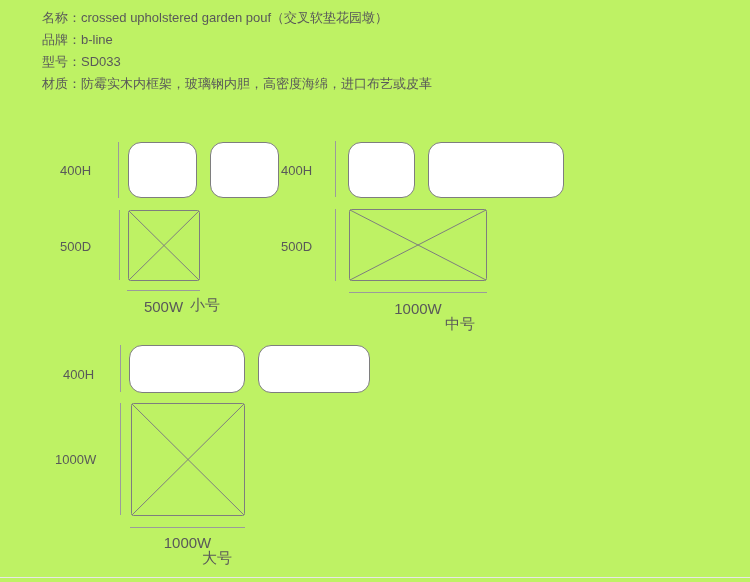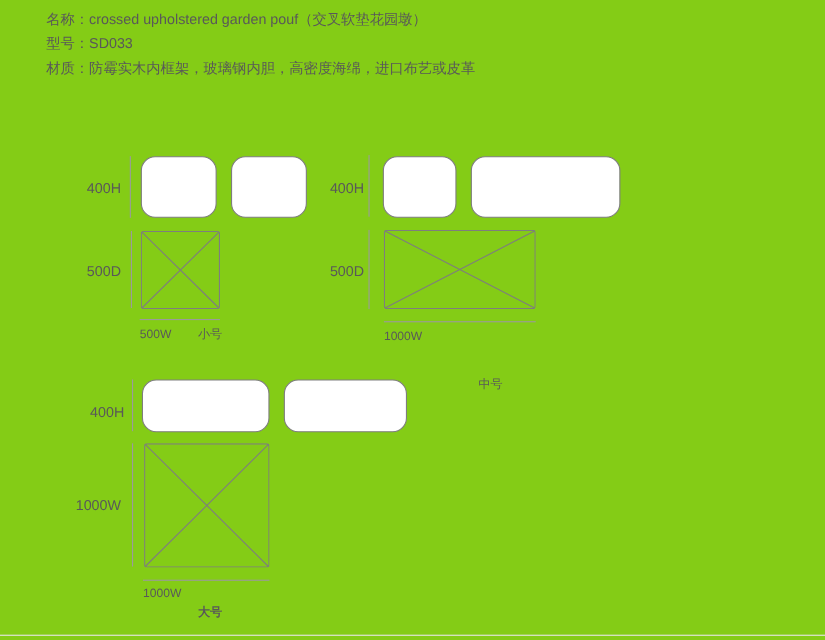--- a/index.html
+++ b/index.html
@@ -5,44 +5,43 @@
   * { margin: 0; padding: 0; box-sizing: border-box; }
   html, body { background: #ffffff; }
   body {
     font-family: "Liberation Sans", "DejaVu Sans", sans-serif;
     color: #595959;
   }
   #canvas {
     position: relative;
     width: 750px;
     height: 582px;
-    background: #84cc16;
+    background: #bef264;
     overflow: hidden;
   }
   .info-block {
     position: absolute;
     left: 42px;
     top: 7px;
     font-size: 13px;
     line-height: 22px;
     color: #595959;
     white-space: nowrap;
   }
   .dim-label {
     position: absolute;
     font-size: 13px;
     color: #595959;
-    text-align: right;
     white-space: nowrap;
   }
   .center-label {
     position: absolute;
-    font-size: 11px;
+    font-size: 15px;
     color: #595959;
-    text-align: left;
+    text-align: center;
     white-space: nowrap;
   }
   .vline {
     position: absolute;
     width: 1px;
     background: #9b9b9b;
   }
   .hline {
     position: absolute;
     height: 1px;
@@ -66,20 +65,21 @@
     background: #e7e7e7;
   }
 </style>
 </head>
 <body>
 
 <div id="canvas">
 
   <div class="info-block">
     <div>名称：crossed upholstered garden pouf（交叉软垫花园墩）</div>
+    <div>品牌：b-line</div>
     <div>型号：SD033</div>
     <div>材质：防霉实木内框架，玻璃钢内胆，高密度海绵，进口布艺或皮革</div>
   </div>
 
   <div class="dim-label" style="left:60px; top:163px; width:50px;">400H</div>
   <div class="vline" style="left:118px; top:142px; height:56px;"></div>
   <div class="pouf-front" style="left:128px; top:142px; width:69px; height:56px;"></div>
   <div class="pouf-front" style="left:210px; top:142px; width:69px; height:56px;"></div>
 
   <div class="dim-label" style="left:60px; top:239px; width:50px;">500D</div>
@@ -104,35 +104,35 @@
   <div class="vline" style="left:335px; top:209px; height:72px;"></div>
   <div class="xbox" style="left:349px; top:209px;">
     <svg width="138" height="72" viewBox="0 0 138 72">
       <rect x="0.5" y="0.5" width="137" height="71" rx="2" fill="none" stroke="#7e7e7e" stroke-width="1"></rect>
       <line x1="1" y1="1" x2="137" y2="71" stroke="#7e7e7e" stroke-width="1"></line>
       <line x1="137" y1="1" x2="1" y2="71" stroke="#7e7e7e" stroke-width="1"></line>
     </svg>
   </div>
   <div class="hline" style="left:349px; top:292px; width:138px;"></div>
   <div class="center-label" style="left:349px; top:300px; width:138px;">1000W</div>
-  <div class="center-label" style="left:435px; top:315px; width:50px;margin-top:27px;">中号</div>
+  <div class="center-label" style="left:435px; top:315px; width:50px;">中号</div>
 
   <div class="dim-label" style="left:63px; top:367px; width:50px;">400H</div>
   <div class="vline" style="left:120px; top:345px; height:47px;"></div>
   <div class="pouf-front" style="left:129px; top:345px; width:116px; height:48px;"></div>
   <div class="pouf-front" style="left:258px; top:345px; width:112px; height:48px;"></div>
 
   <div class="dim-label" style="left:55px; top:452px; width:55px;">1000W</div>
   <div class="vline" style="left:120px; top:403px; height:112px;"></div>
   <div class="xbox" style="left:131px; top:403px;">
     <svg width="114" height="113" viewBox="0 0 114 113">
       <rect x="0.5" y="0.5" width="113" height="112" rx="2" fill="none" stroke="#7e7e7e" stroke-width="1"></rect>
       <line x1="1" y1="1" x2="113" y2="112" stroke="#7e7e7e" stroke-width="1"></line>
       <line x1="113" y1="1" x2="1" y2="112" stroke="#7e7e7e" stroke-width="1"></line>
     </svg>
   </div>
   <div class="hline" style="left:130px; top:527px; width:115px;"></div>
   <div class="center-label" style="left:130px; top:534px; width:115px;">1000W</div>
-  <div class="center-label" style="left:180px; top:549px; width:50px;font-weight:bold;">大号</div>
+  <div class="center-label" style="left:192px; top:549px; width:50px;">大号</div>
 
   <div class="bottom-divider" style="top:577px;"></div>
 
 </div>
 
 </body></html>

